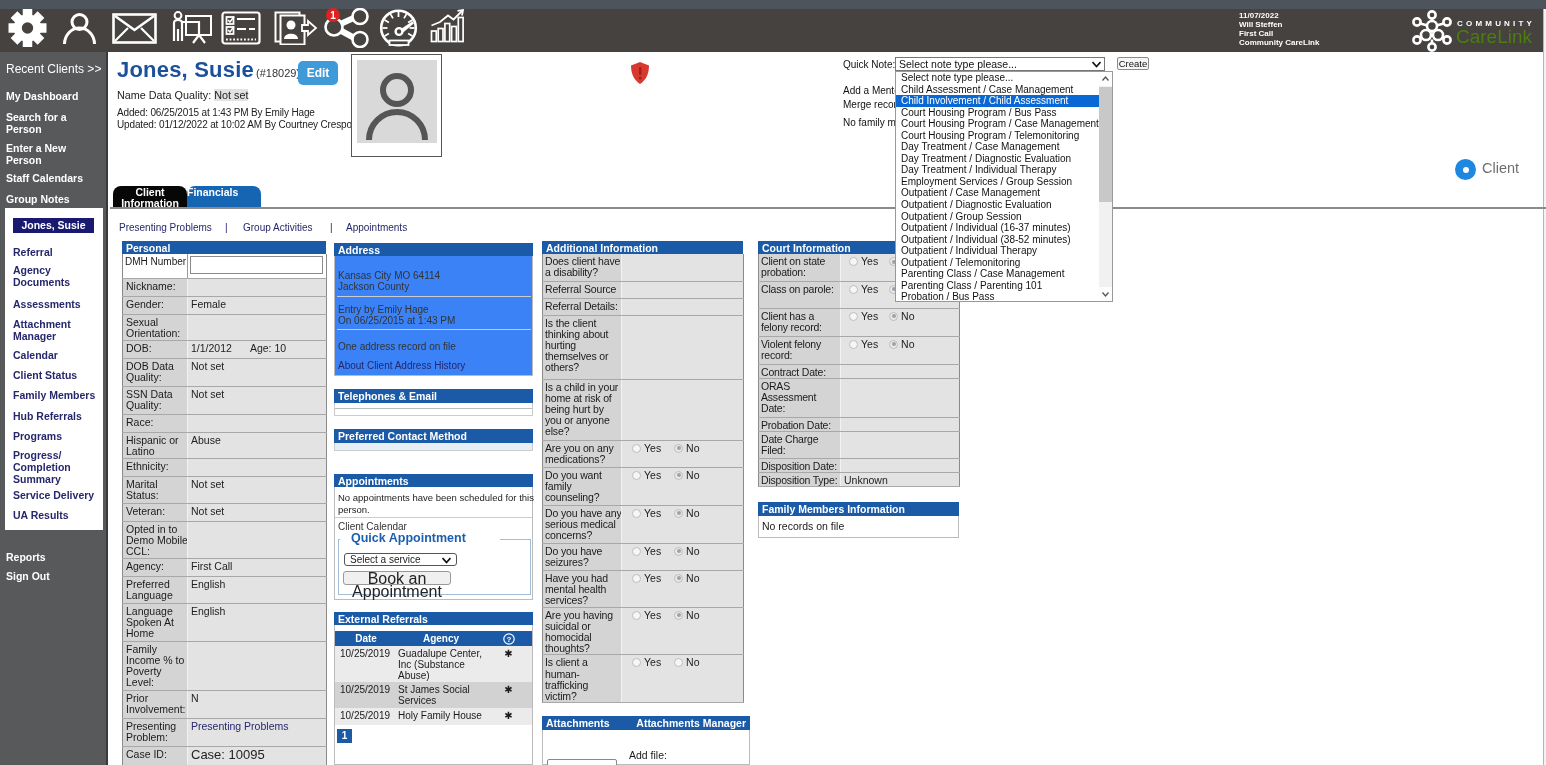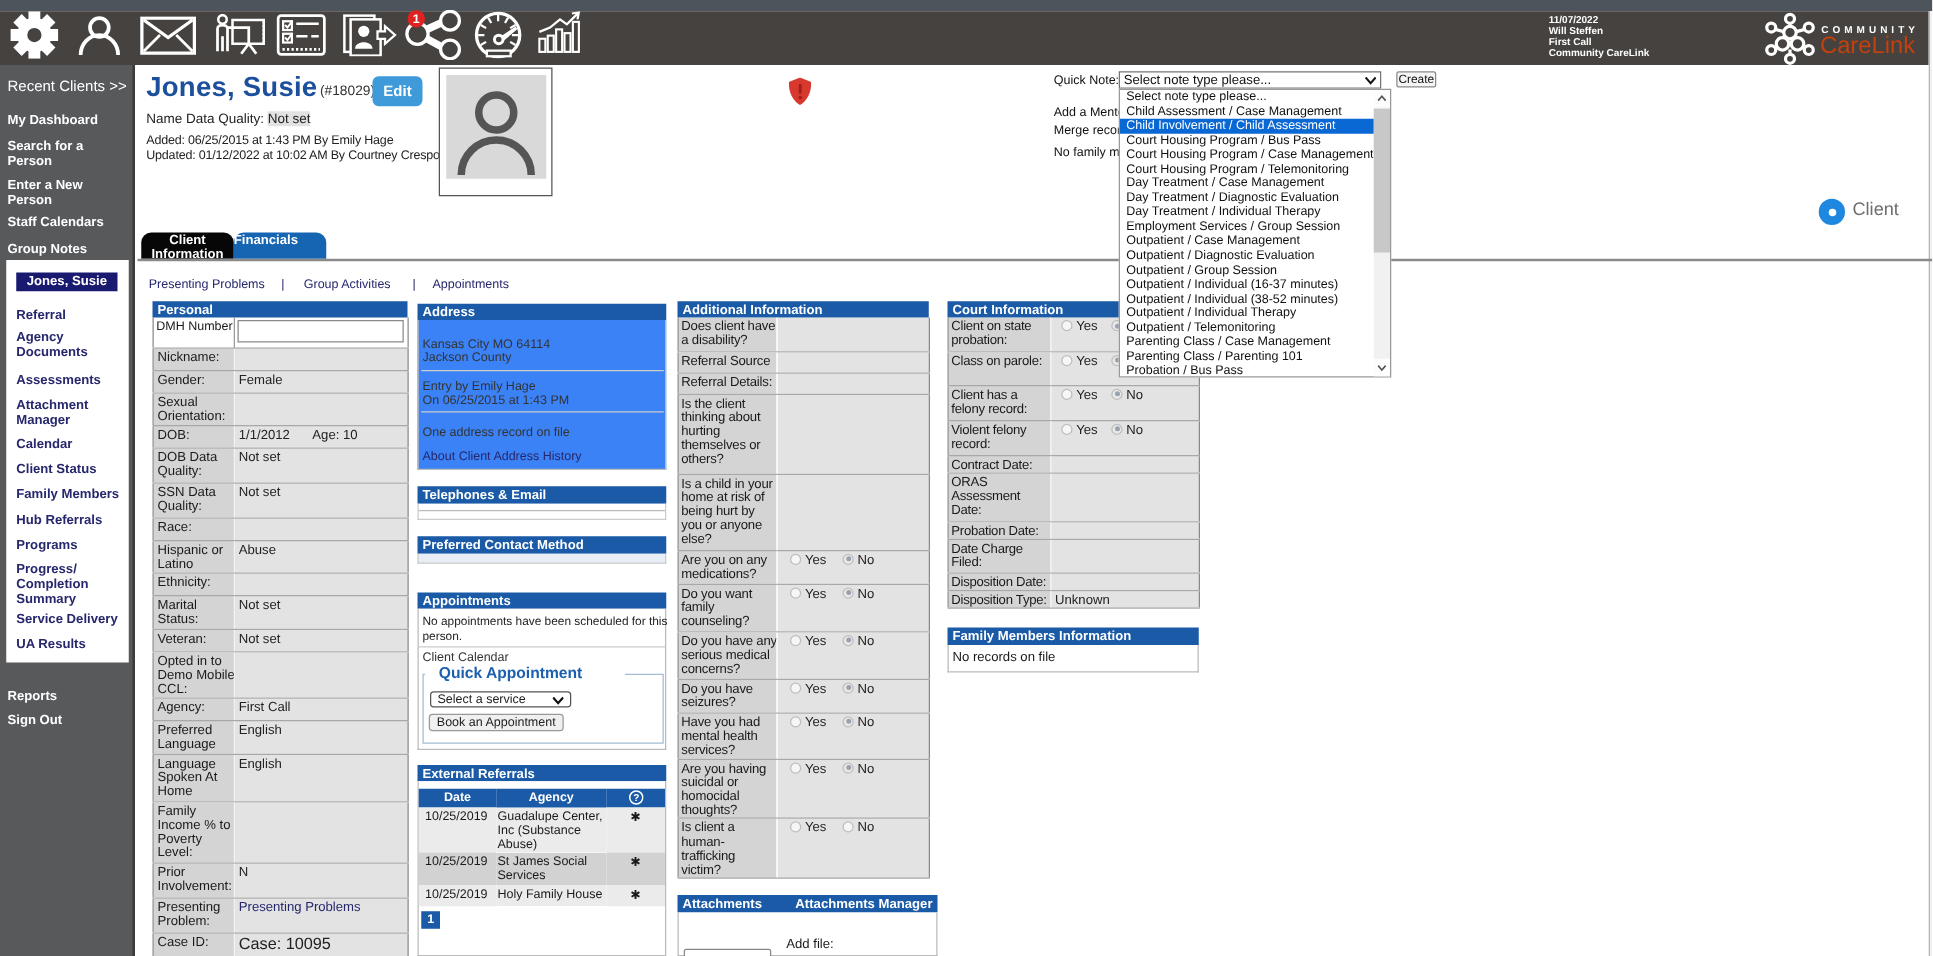--- a/index.html
+++ b/index.html
@@ -141,21 +141,21 @@
         <circle cx="28" cy="25" r="5"></circle>
         <line x1="22" y1="8.6" x2="22" y2="11"></line>
         <line x1="10.2" y1="13.5" x2="17.5" y2="15.5"></line>
         <line x1="33.8" y1="13.5" x2="26.5" y2="15.5"></line>
         <line x1="10.2" y1="28.5" x2="11.5" y2="26.5"></line>
         <line x1="33.8" y1="28.5" x2="32.5" y2="26.5"></line>
         <line x1="22" y1="33.4" x2="22" y2="29.5"></line>
       </g>
     </svg>
     <div style="position:absolute;left:47px;top:9px;color:#fff;font-size:8px;font-weight:bold;letter-spacing:3.2px;">COMMUNITY</div>
-    <div style="position:absolute;left:46px;top:16px;color:#c2410c;font-size:19px;">CareLink</div>
+    <div style="position:absolute;left:46px;top:16px;color:#4d7c0f;font-size:19px;">CareLink</div>
   </div>
 
   <div class="abs" id="sidebar">
     <div class="snav" style="top:11px;font-weight:normal;font-size:12px;">Recent Clients &gt;&gt;</div>
     <div class="snav" style="top:38px;">My Dashboard</div>
     <div class="snav" style="top:59px;">Search for a<br>Person</div>
     <div class="snav" style="top:90px;">Enter a New<br>Person</div>
     <div class="snav" style="top:120px;">Staff Calendars</div>
     <div class="snav" style="top:141px;">Group Notes</div>
     <div id="sidewhite">
@@ -340,21 +340,21 @@
     <div style="position:absolute;left:0;top:30px;width:197px;border-top:1px solid #ccc;"></div>
     <div style="position:absolute;left:3px;top:34px;color:#333;font-size:10px;">Client Calendar</div>
     <div style="position:absolute;left:3px;top:52px;width:193px;height:56px;border:1px solid #a3bdd4;"></div>
     <div style="position:absolute;left:5px;top:51px;width:160px;height:2px;background:#fff;"></div>
     <div style="position:absolute;left:13px;top:44px;color:#1b5fae;font-weight:bold;font-size:12.5px;background:#fff;padding:0 3px;">Quick Appointment</div>
     <div style="position:absolute;left:9px;top:66px;width:113px;height:13px;background:#fff;border:1px solid #555;border-radius:3px;font-size:10px;line-height:12px;padding-left:5px;">Select a service
       <svg style="position:absolute;right:5px;top:3px;" width="9" height="7" viewBox="0 0 9 7">
           <path d="M0.5 1 L4.5 5.5 L8.5 1" fill="none" stroke="#111" stroke-width="1.8"></path>
         </svg>
     </div>
-    <div style="position:absolute;left:8px;top:84px;width:108px;height:14px;background:#f0f0f0;border:1px solid #999;border-radius:3px;font-size:10px;text-align:center;line-height:13px;">Book an Appointment</div>
+    <div style="position:absolute;left:8px;top:84px;width:108px;height:14px;background:#f0f0f0;border:1px solid #999;border-radius:3px;font-size:16px;text-align:center;line-height:13px;">Book an Appointment</div>
   </div>
   <div class="hdr" style="left:334px;top:612px;width:199px;height:13px;">External Referrals</div>
   <div class="abs" id="extref" style="left:334px;top:625px;width:199px;height:140px;border:1px solid #bbb;border-top:none;background:#fff;font-size:10px;">
     <table style="border-collapse:collapse;table-layout:fixed;width:197px;margin-top:6px;">
       <colgroup>
           <col style="width:62px">
           <col style="width:88px">
           <col style="width:47px">
         </colgroup>
       <tbody>

